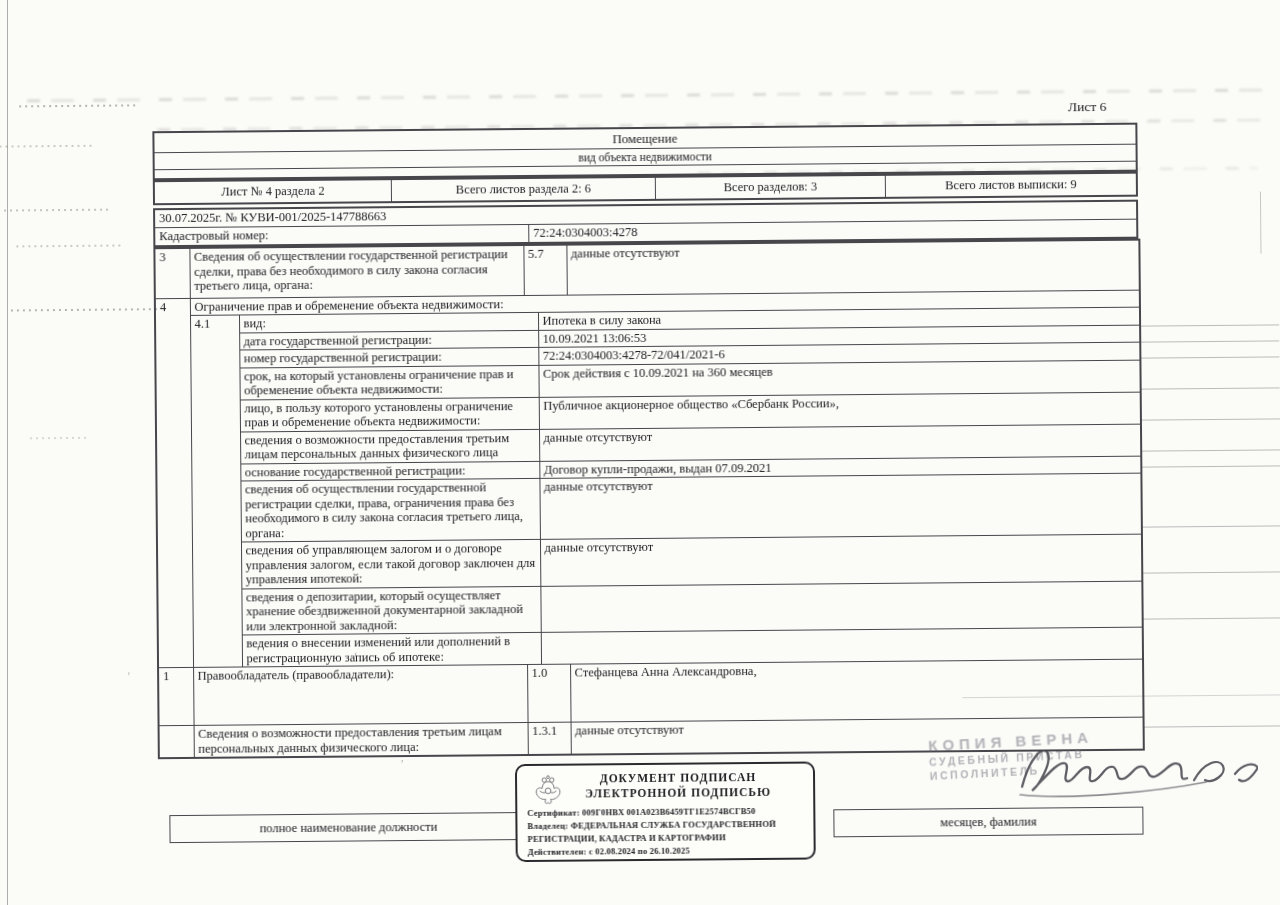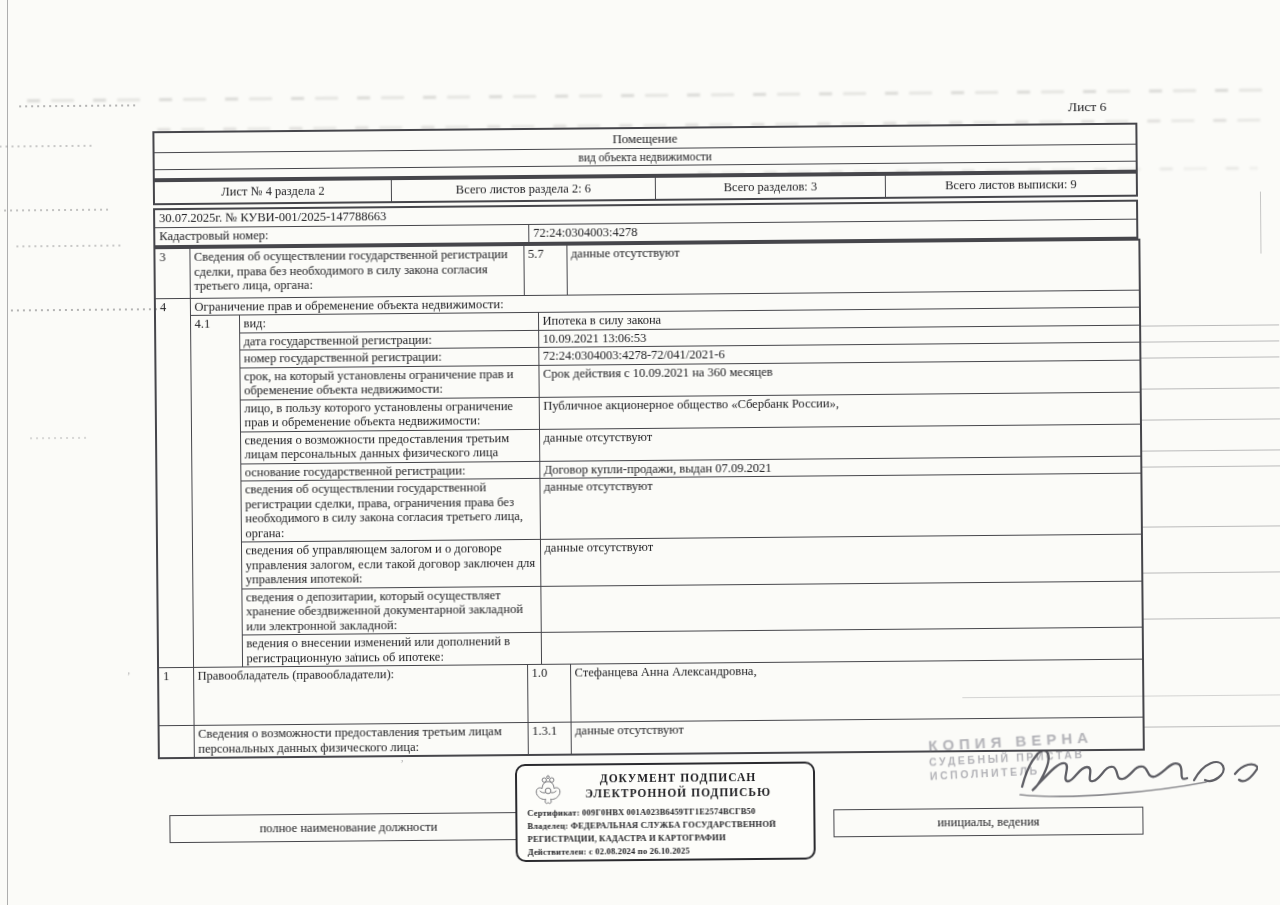--- a/index.html
+++ b/index.html
@@ -217,21 +217,21 @@
         <path d="M186 45 C 196 27 211 23 215 31 C 219 39 205 49 197 45"></path>
         <path d="M227 39 C 235 29 246 27 250 33 C 243 44 236 49 231 45"></path>
         <path d="M12 58 C 60 64 150 56 198 47" stroke-width="1.7" opacity=".7"></path>
       </g>
     </svg>
 
     <div class="sig-left">
       <span>полное наименование должности</span>
     </div>
     <div class="sig-right">
-      <span>инициалы, ведения</span>
+      <span>месяцев, фамилия</span>
     </div>
 
     <div class="estamp">
       <svg class="emblem" width="30" height="34" viewBox="0 0 36 40">
         <g fill="none" stroke="#5e5e64" stroke-width="1.1" opacity=".9">
           <circle cx="13.5" cy="7" r="2.6"></circle>
           <circle cx="22.5" cy="7" r="2.6"></circle>
           <circle cx="18" cy="3.5" r="1.6"></circle>
           <path d="M18 9 C 13 9 11 13 11 17 C 6 15 3 18 4 23 C 6 29 12 31 15 30 C 13 34 16 37 18 34 C 20 37 23 34 21 30 C 24 31 30 29 32 23 C 33 18 30 15 25 17 C 25 13 23 9 18 9 Z"></path>
           <path d="M8 20 C 10 22 13 23 15 22 M28 20 C 26 22 23 23 21 22"></path>

